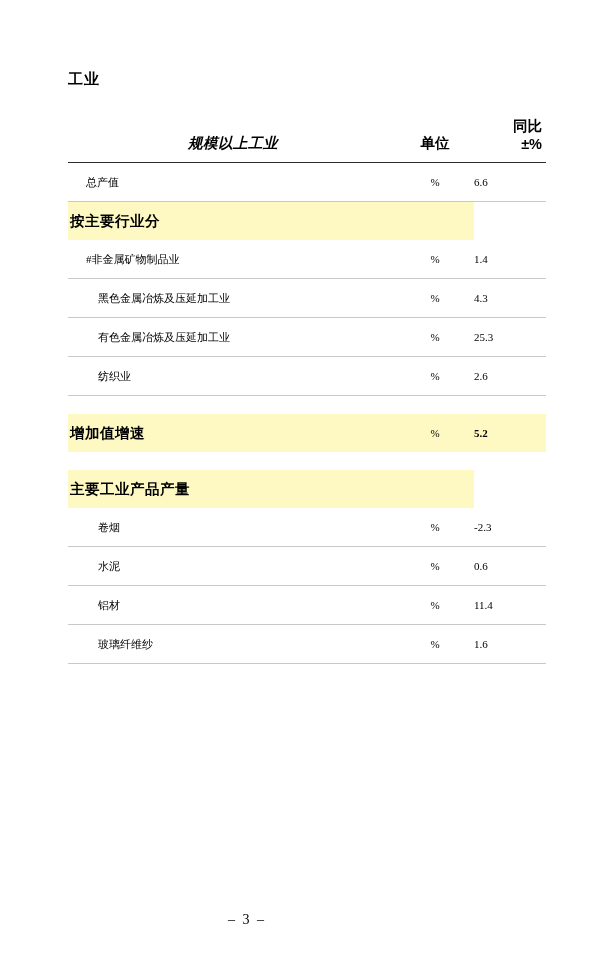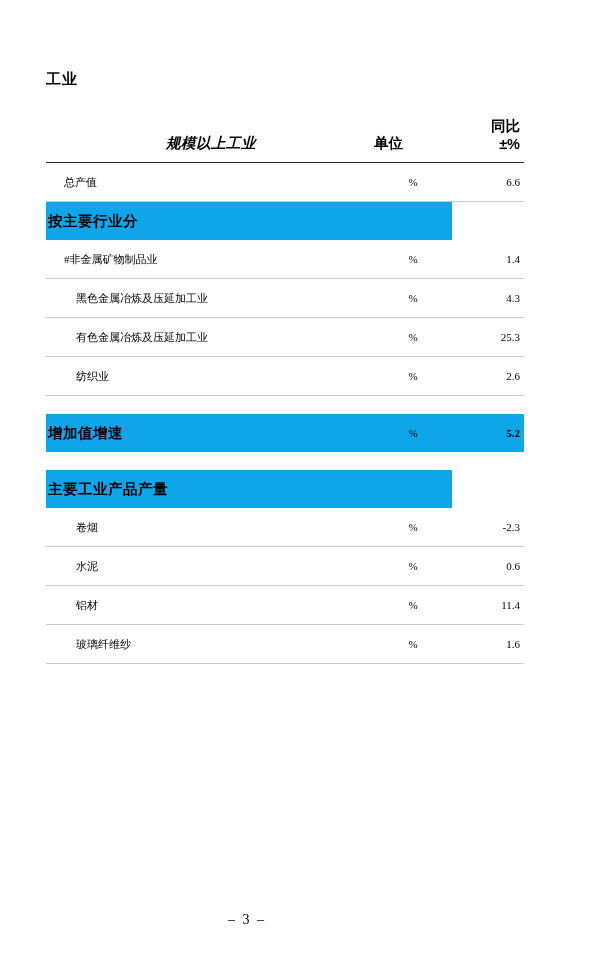--- a/index.html
+++ b/index.html
@@ -13,21 +13,21 @@
     font-family: "Liberation Serif", "DejaVu Serif", serif;
     color: #000000;
     position: relative;
     overflow: hidden;
   }
   .page {
     position: relative;
     width: 494px;
     height: 972px;
     box-sizing: border-box;
-    padding: 70px 68px 0 46px;
+    padding: 70px 68px 0 68px;
   }
   .section-title {
     font-family: "Liberation Sans", "DejaVu Sans", sans-serif;
     font-size: 15px;
     font-weight: bold;
     letter-spacing: 1px;
     margin: 0 0 26px 0;
   }
   table.data {
     width: 478px;
@@ -46,47 +46,47 @@
     vertical-align: bottom;
     border-bottom: 1.6px solid #2b2b2b;
   }
   thead th.h-name {
     text-align: center;
     padding-left: 2px;
     letter-spacing: 0.5px;
     font-style: italic;
   }
   thead th.h-unit {
-    text-align: left;
+    text-align: center;
   }
   thead th.h-val {
     text-align: right;
     padding-right: 4px;
     line-height: 1.25;
   }
   thead th.h-val .l2 { display: block; }
 
   tbody td {
     font-size: 11px;
     padding: 8px 0;
     border-bottom: 1px solid #c9c9c9;
     vertical-align: middle;
     height: 22px;
   }
 
   td.name { text-align: left; }
   td.unit { text-align: center; }
-  td.val  { text-align: right; padding-right: 4px; }
+  td.val  { text-align: left; padding-right: 4px; }
 
   .indent-0 { padding-left: 2px; }
   .indent-1 { padding-left: 18px; }
   .indent-2 { padding-left: 30px; }
 
   tr.shaded td {
-    background: #0ea5e9;
+    background: #fef9c3;
     border-bottom: none;
   }
   tr.shaded td.name {
     font-family: "Liberation Sans", "DejaVu Sans", sans-serif;
     font-weight: bold;
     font-size: 14.5px;
     letter-spacing: 0.5px;
   }
   tr.shaded td.val {
     font-family: "Liberation Serif", "DejaVu Serif", serif;

